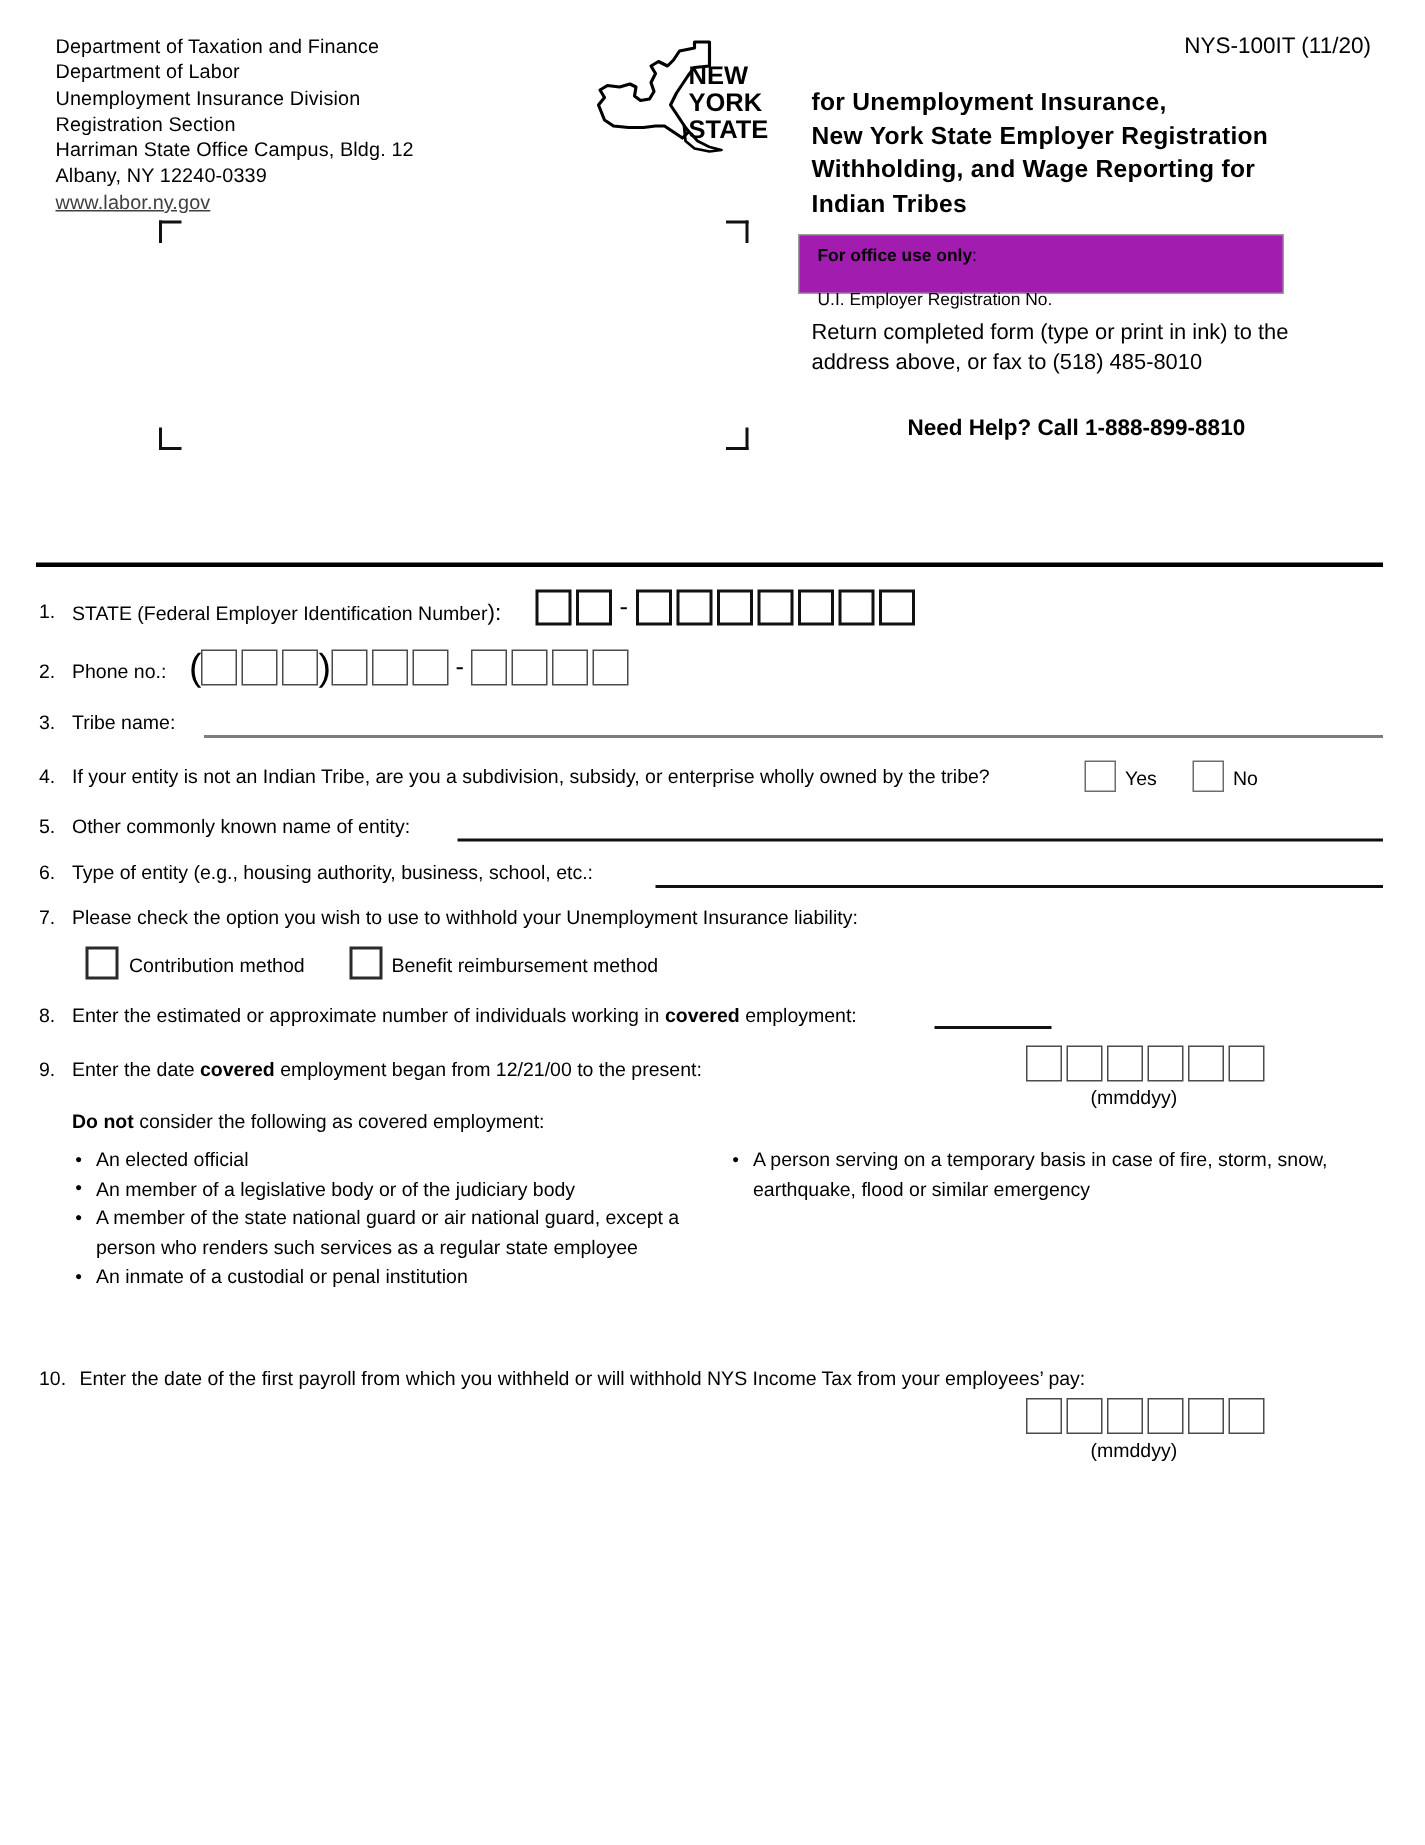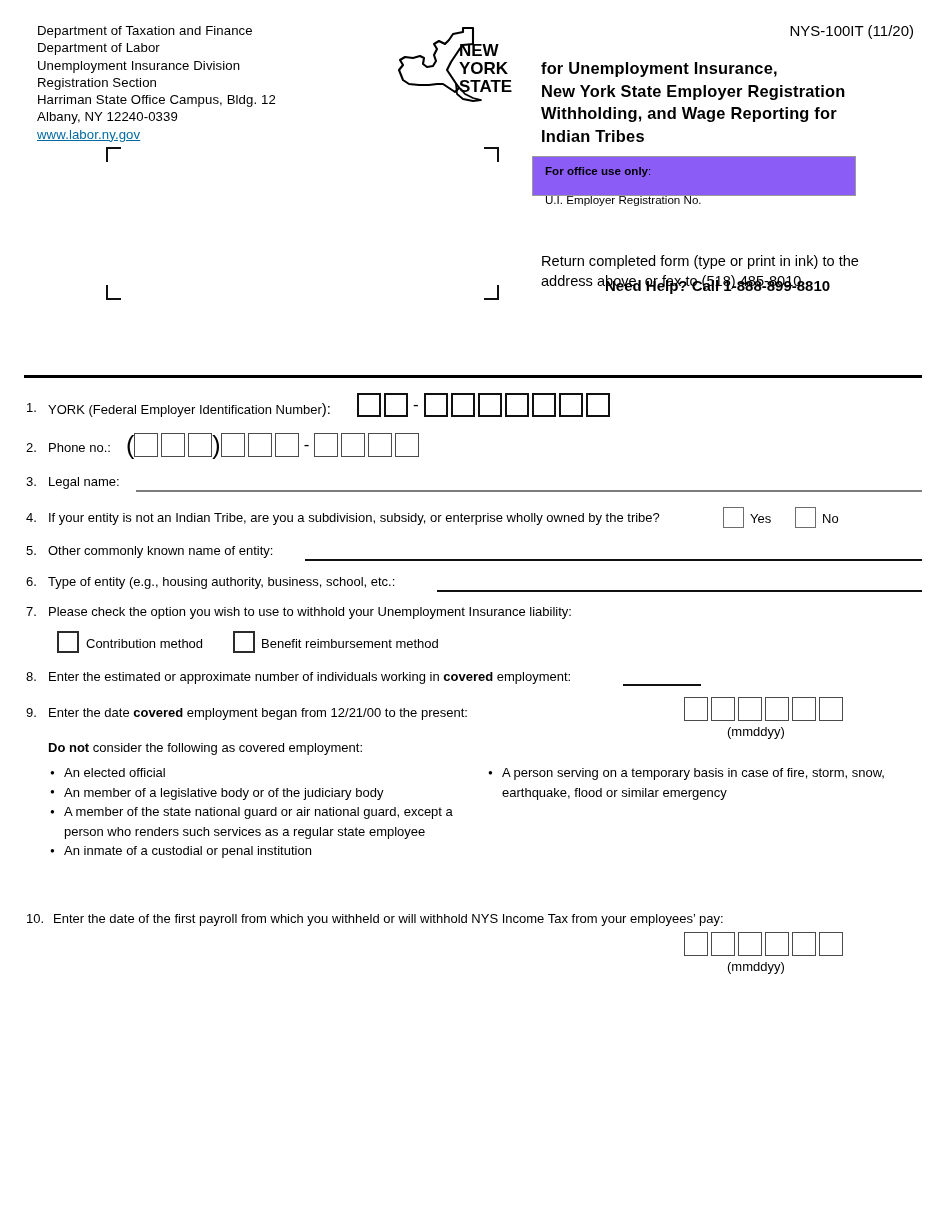--- a/index.html
+++ b/index.html
@@ -66,41 +66,40 @@
   }
   .form-title .tline { display: block; }
 
   .office-box {
     position: absolute;
     left: 532px;
     top: 156px;
     width: 324px;
     height: 40px;
     border: 1px solid #9a9a9a;
-    background: #8b5cf6;
+    background: #a21caf;
     box-sizing: border-box;
   }
   .office-box .ob-line {
     position: absolute;
     left: 12px;
     font-size: 11.6px;
     white-space: nowrap;
   }
   .office-box .ob1 { top: 7px; font-weight: bold; }
   .office-box .ob1 em { font-style: normal; font-weight: normal; }
   .office-box .ob2 { top: 22px; margin-top: 14px; }
 
   .return-instr {
     position: absolute;
     left: 541px;
     top: 212px;
     width: 400px;
     font-size: 14.6px;
     line-height: 20px;
-    margin-top: 39px;
   }
   .return-instr .rline { display: block; }
 
   .need-help {
     position: absolute;
     left: 605px;
     top: 277px;
     font-size: 15px;
     font-weight: bold;
     white-space: nowrap;
@@ -225,21 +224,21 @@
 
 <div class="header">
 
   <div class="agency-address">
     <span class="line">Department of Taxation and Finance</span>
     <span class="line">Department of Labor</span>
     <span class="line">Unemployment Insurance Division</span>
     <span class="line">Registration Section</span>
     <span class="line">Harriman State  Office Campus, Bldg. 12</span>
     <span class="line">Albany, NY 12240-0339</span>
-    <span class="line"><a class="weburl" href="#" style="color:#0369a1;text-align:center;">www.labor.ny.gov</a></span>
+    <span class="line"><a class="weburl" href="#" style="color:#404040;text-align:center;">www.labor.ny.gov</a></span>
   </div>
 
   <div class="nys-logo">
     <svg width="120" height="100" viewBox="0 0 120 100" xmlns="http://www.w3.org/2000/svg">
       <path d="M6 48 L10 43 L7 38 L12 35 L20 36 L27 34 L31 36 L30 42 L34 45 L40 44 L43 39 L41 33 L44 27 L41 22 L46 19 L52 22 L56 18 L60 12 L70 10 L70 6 L80 6 L80 22 L70 23 L66 28 L62 34 L58 40 L54 48 L58 54 L62 60 L66 66 L62 70 L56 66 L50 62 L44 62 L36 63 L26 63 L16 62 L10 58 Z" fill="none" stroke="#000" stroke-width="2.1" stroke-linejoin="round"></path>
       <path d="M63 62 L72 72 L80 76 L88 78 L80 79 L70 77 L64 72 Z" fill="none" stroke="#000" stroke-width="1.8" stroke-linejoin="round"></path>
       <text x="66" y="34" font-family="Liberation Sans, sans-serif" font-size="17" font-weight="bold" fill="#000">NEW</text>
       <text x="66" y="52" font-family="Liberation Sans, sans-serif" font-size="17" font-weight="bold" fill="#000">YORK</text>
       <text x="66" y="70" font-family="Liberation Sans, sans-serif" font-size="17" font-weight="bold" fill="#000">STATE</text>
     </svg>
@@ -270,33 +269,33 @@
   <div class="crop tr"></div>
   <div class="crop bl"></div>
   <div class="crop br"></div>
 </div>
 
 <div class="rule"></div>
 
 <div class="body">
 
   <div class="num" style="left:26px; top:400px;">1.</div>
-  <div class="qtext" style="left:48px; top:400px;"><span>YORK (Federal Employer Identification Number</span><span style="font-size:15px;">): </span></div>
+  <div class="qtext" style="left:48px; top:400px;"><span>STATE (Federal Employer Identification Number</span><span style="font-size:15px;">): </span></div>
   <div class="boxrow" style="left:357px; top:393px;">
     <span class="charbox"></span><span class="gap"></span><span class="charbox"></span><span class="sep">-</span><span class="charbox"></span><span class="gap"></span><span class="charbox"></span><span class="gap"></span><span class="charbox"></span><span class="gap"></span><span class="charbox"></span><span class="gap"></span><span class="charbox"></span><span class="gap"></span><span class="charbox"></span><span class="gap"></span><span class="charbox"></span>
   </div>
 
   <div class="num" style="left:26px; top:440px;">2.</div>
   <div class="qtext" style="left:48px; top:440px;">Phone no.:</div>
   <div class="boxrow" style="left:126px; top:433px;">
     <span class="paren">(</span><span class="charbox thin"></span><span class="gap"></span><span class="charbox thin"></span><span class="gap"></span><span class="charbox thin"></span><span class="paren">)</span><span class="charbox thin"></span><span class="gap"></span><span class="charbox thin"></span><span class="gap"></span><span class="charbox thin"></span><span class="sep">-</span><span class="charbox thin"></span><span class="gap"></span><span class="charbox thin"></span><span class="gap"></span><span class="charbox thin"></span><span class="gap"></span><span class="charbox thin"></span>
   </div>
 
   <div class="num" style="left:26px; top:474px;">3.</div>
-  <div class="qtext" style="left:48px; top:474px;">Legal name:</div>
+  <div class="qtext" style="left:48px; top:474px;">Tribe name:</div>
   <div class="uline gray" style="left:136px; top:490px; width:786px;"></div>
 
   <div class="num" style="left:26px; top:510px;">4.</div>
   <div class="qtext" style="left:48px; top:510px;">If your entity is not an Indian Tribe, are you a subdivision, subsidy, or enterprise wholly owned by the tribe?</div>
   <div class="cbox" style="left:723px; top:507px;"></div>
   <div class="cblabel" style="left:750px; top:511px;">Yes</div>
   <div class="cbox" style="left:795px; top:507px;"></div>
   <div class="cblabel" style="left:822px; top:511px;">No</div>
 
   <div class="num" style="left:26px; top:543px;">5.</div>

